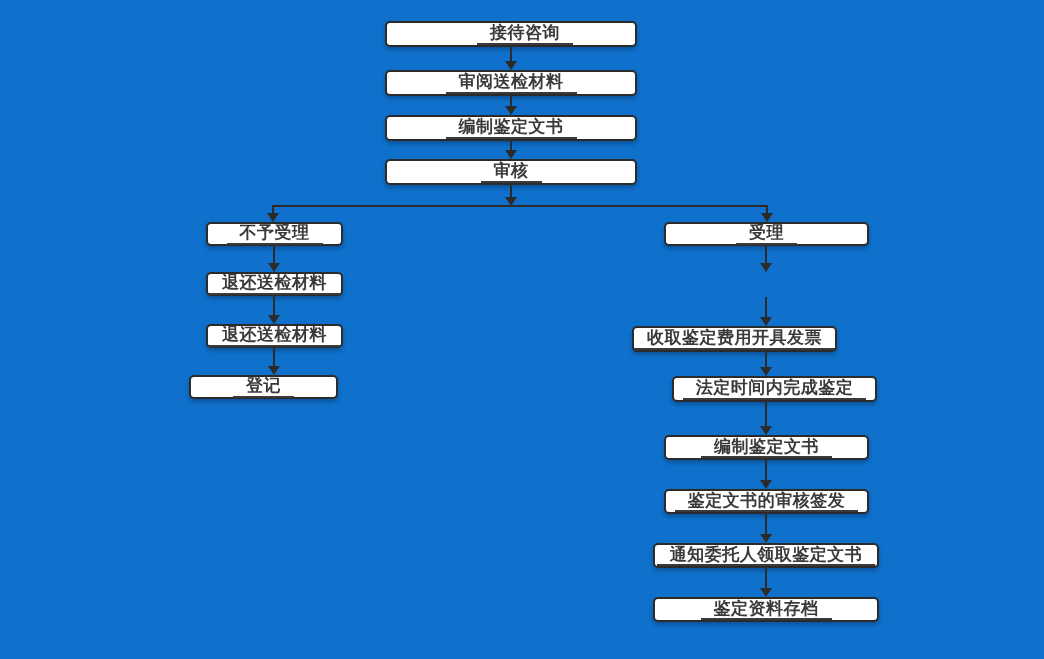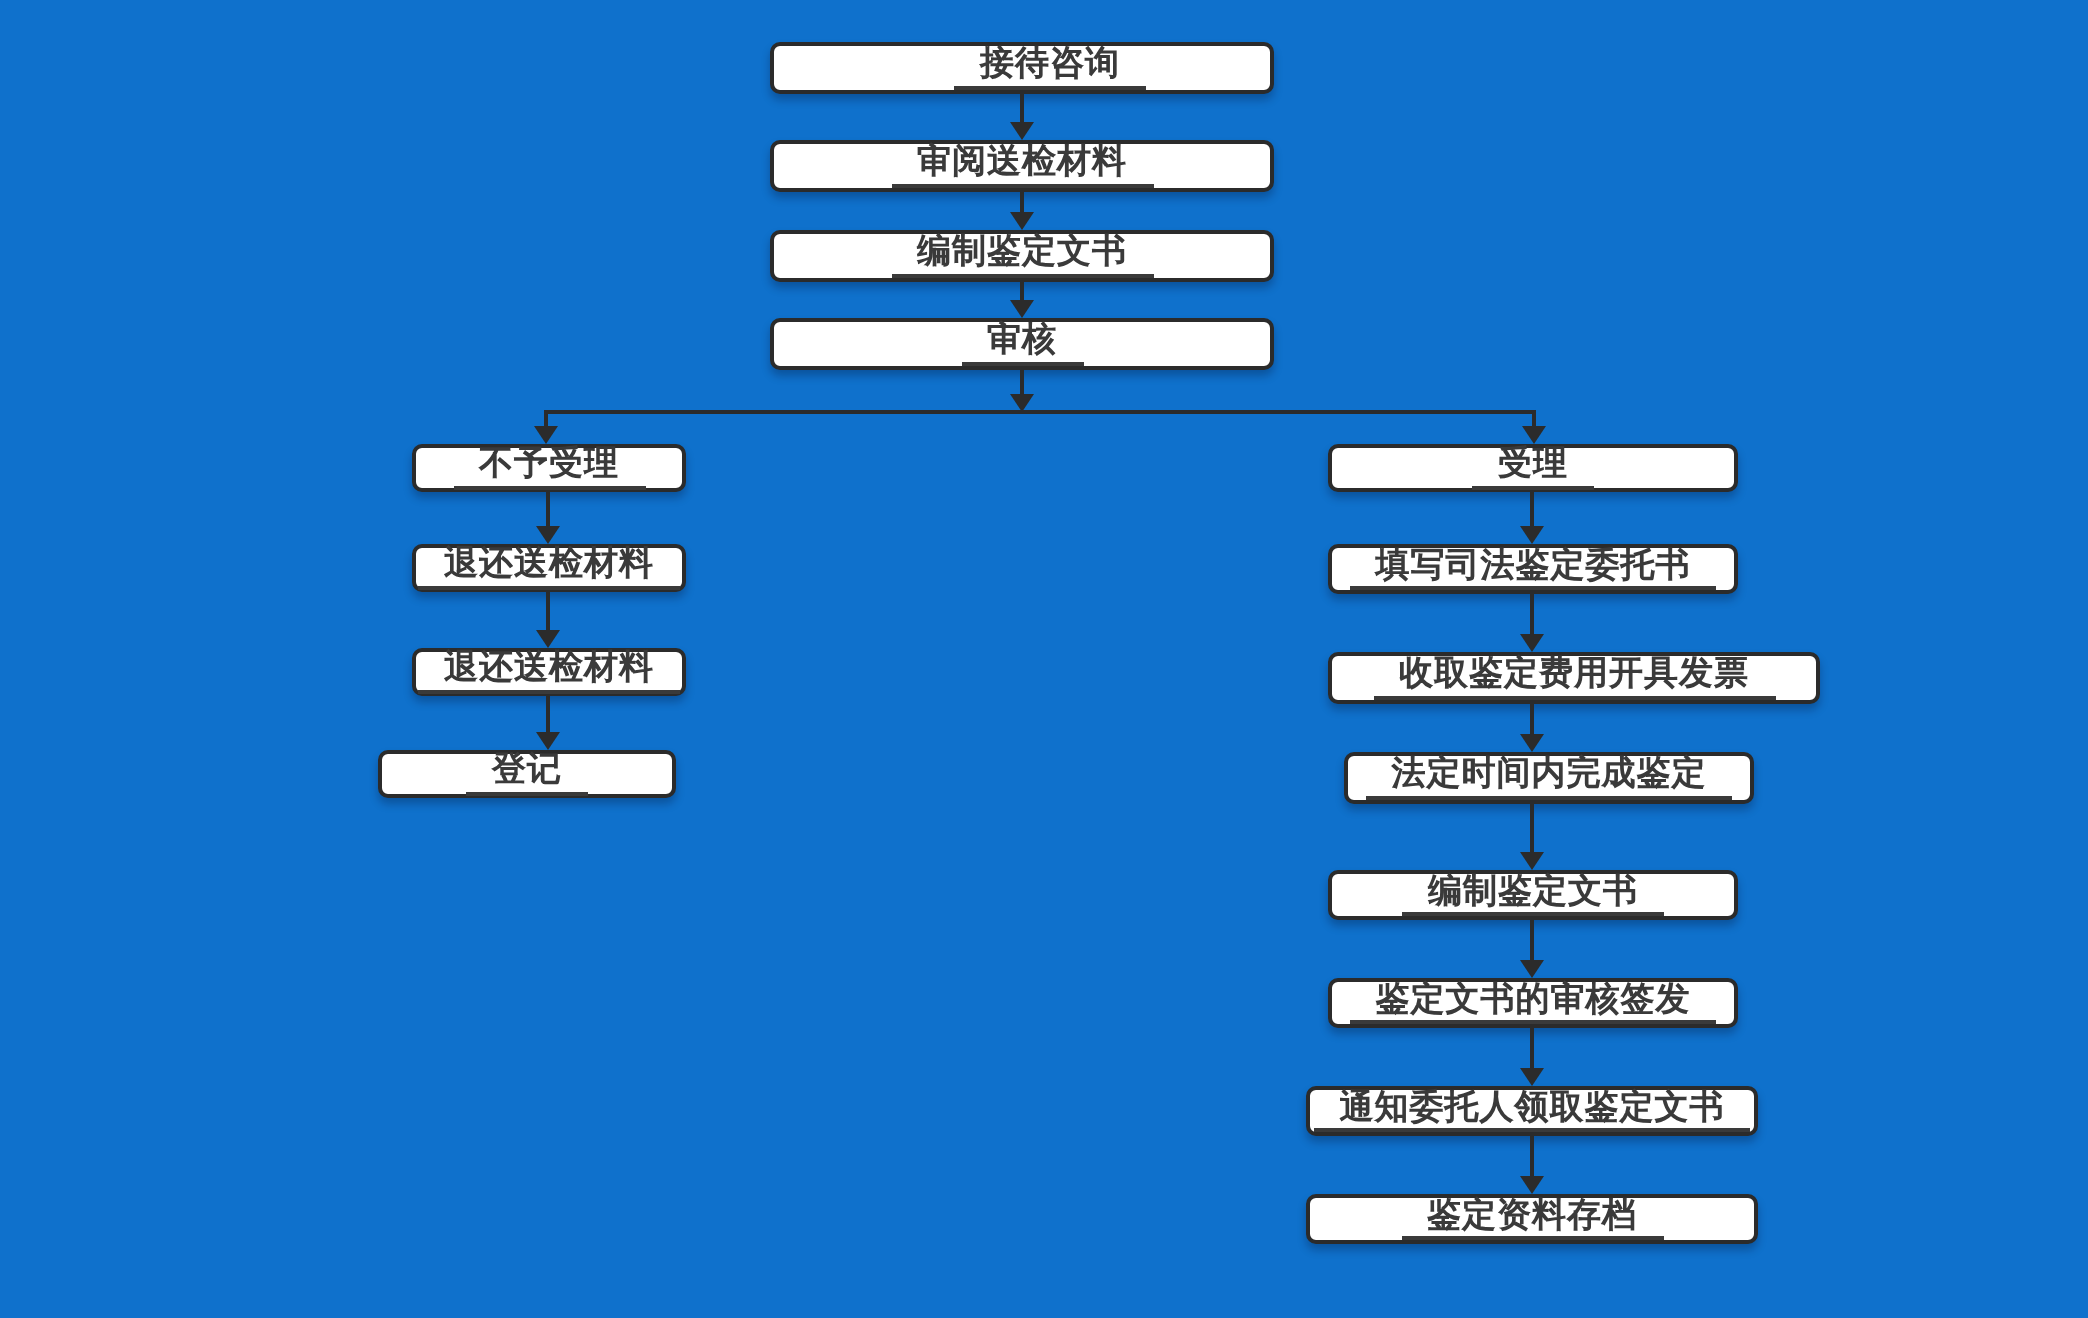--- a/index.html
+++ b/index.html
@@ -126,24 +126,21 @@
       <div class="head"></div>
     </div>
   <div class="varrow" style="left:268px; top:348px; height:27px;">
       <div class="shaft"></div>
       <div class="head"></div>
     </div>
 
   <div class="node" style="left:664px; top:222px; width:205px; height:24px;">
     <span class="label">受理</span>
   </div>
-  <div class="node" style="left:664px; top:272px; width:205px; height:25px;">
-    <span class="label">填写司法鉴定委托书</span>
-  </div>
-  <div class="node" style="left:664px; top:326px; width:246px; height:26px;">
+  <div class="node" style="left:632px; top:326px; width:205px; height:26px;">
     <span class="label">收取鉴定费用开具发票</span>
   </div>
   <div class="node" style="left:672px; top:376px; width:205px; height:26px;">
     <span class="label">法定时间内完成鉴定</span>
   </div>
   <div class="node" style="left:664px; top:435px; width:205px; height:25px;">
     <span class="label">编制鉴定文书</span>
   </div>
   <div class="node" style="left:664px; top:489px; width:205px; height:25px;">
     <span class="label">鉴定文书的审核签发</span>

